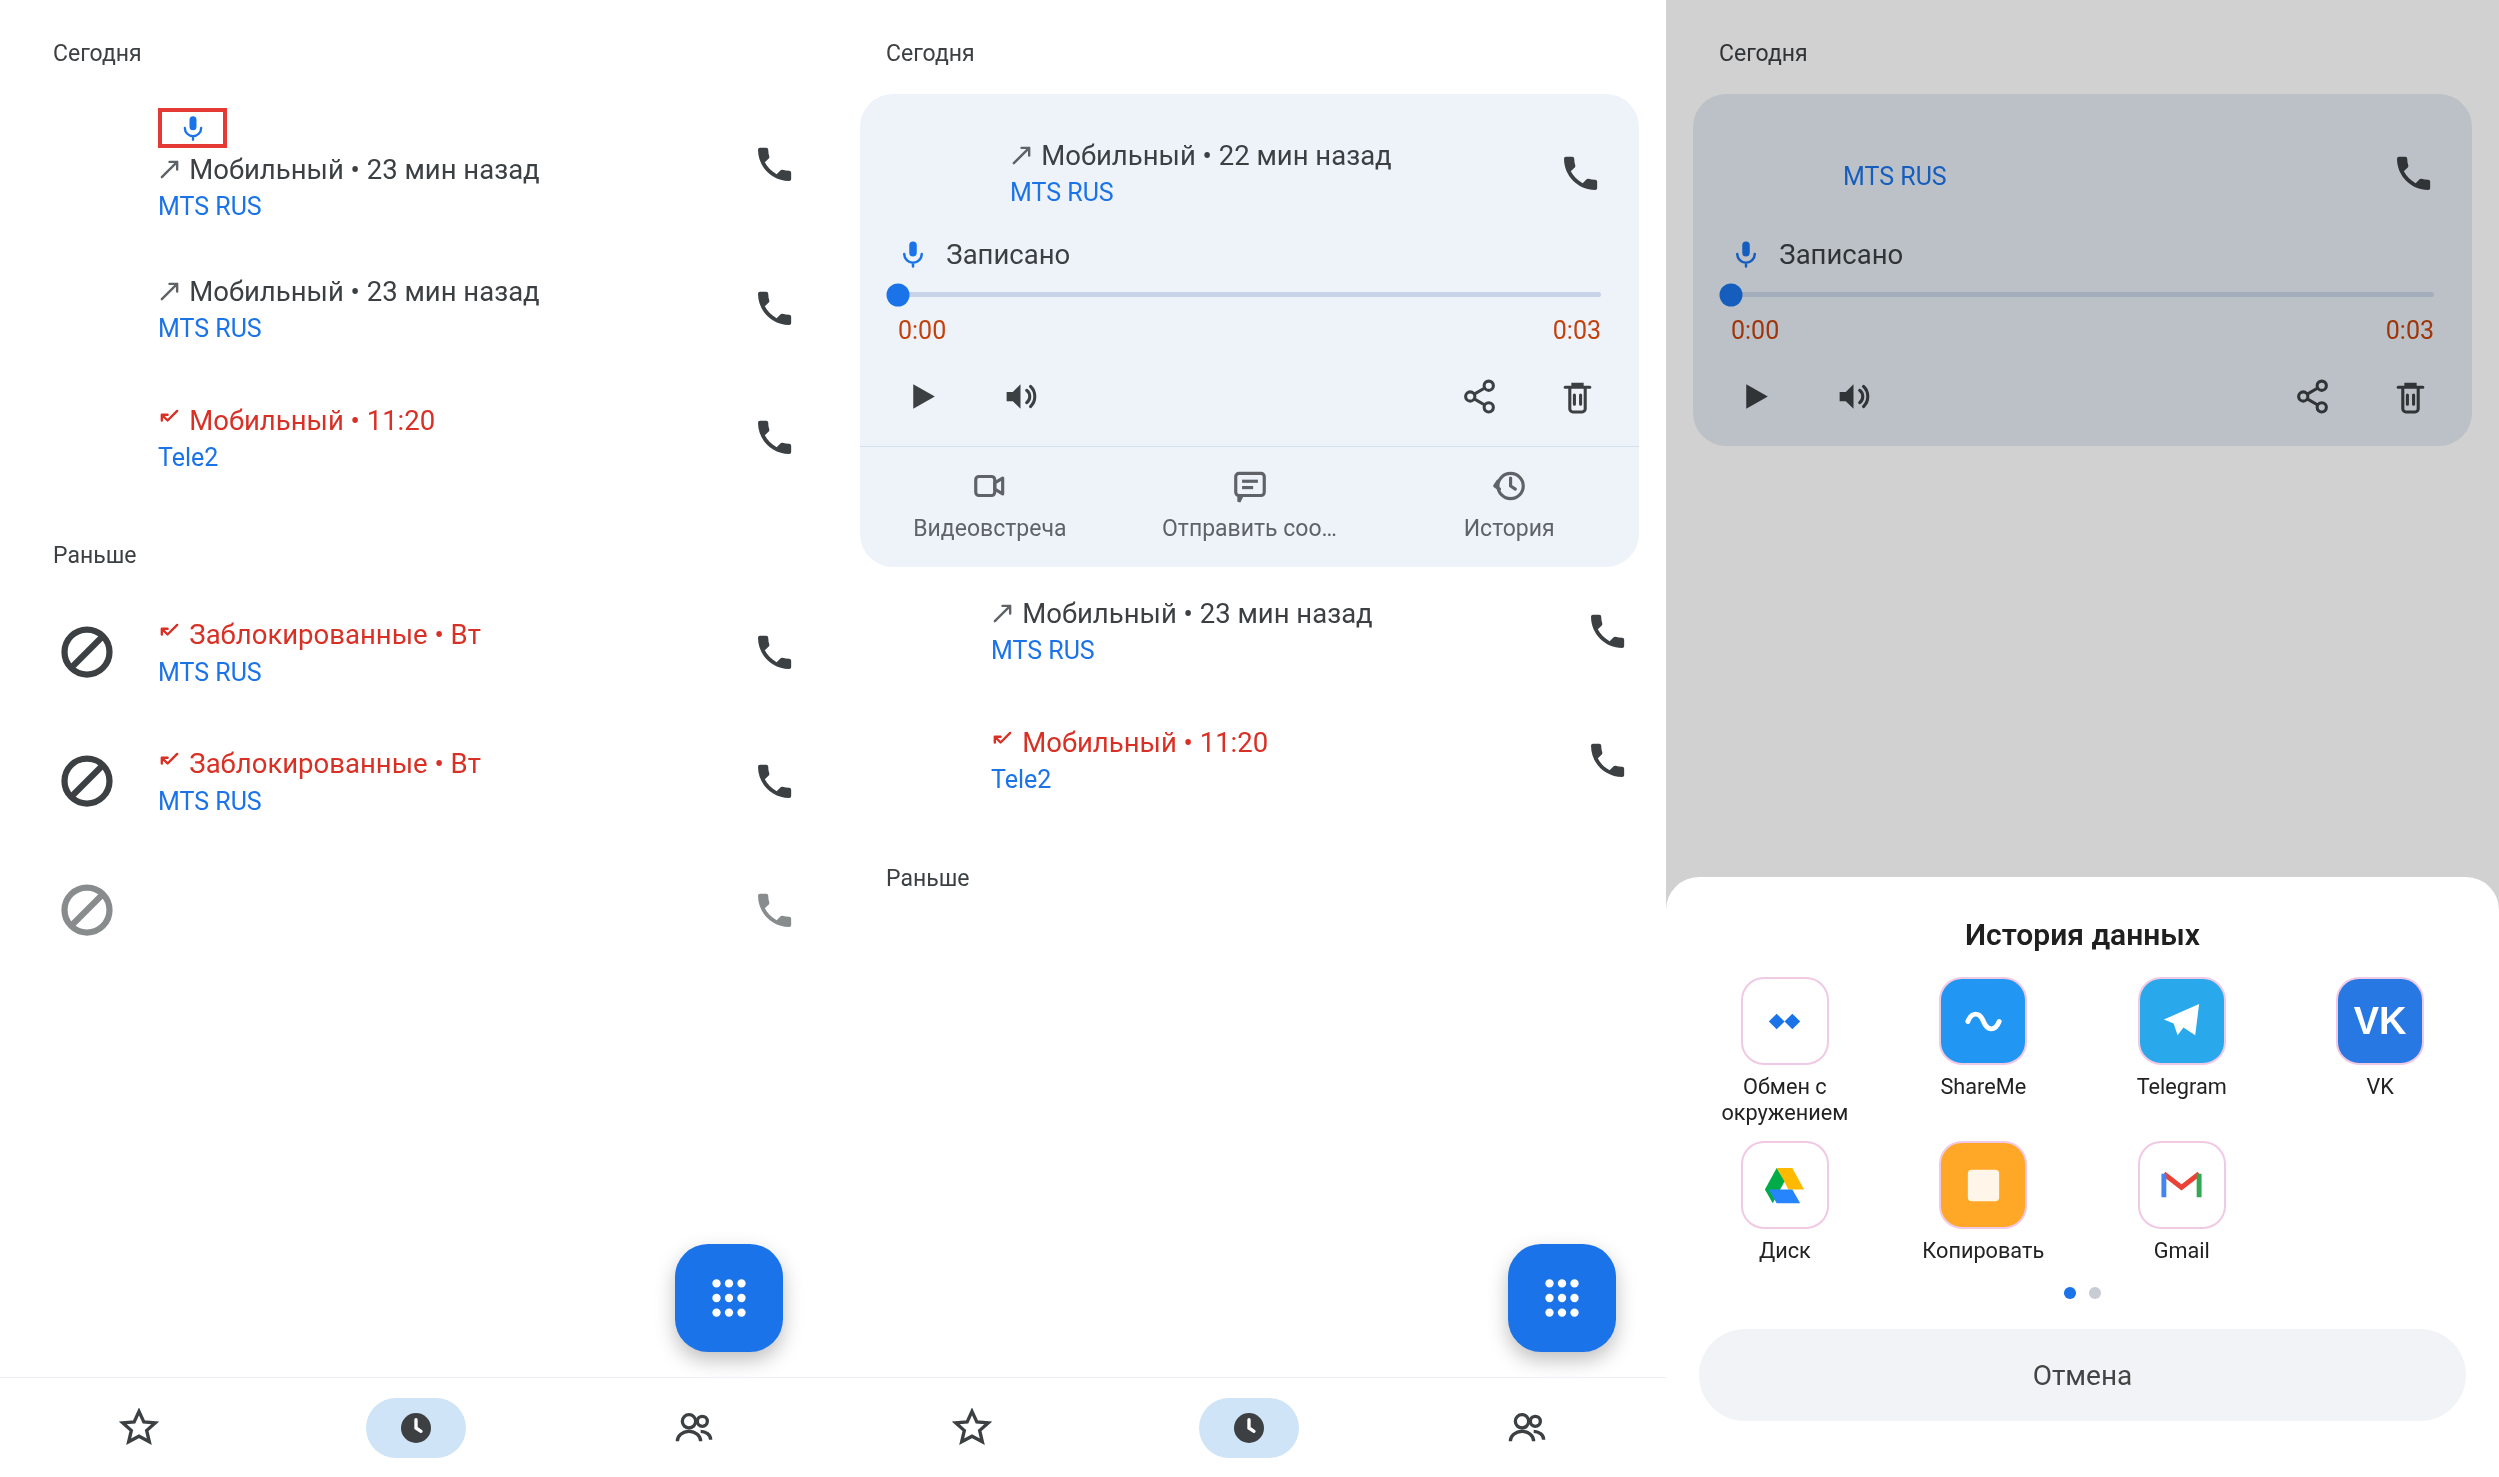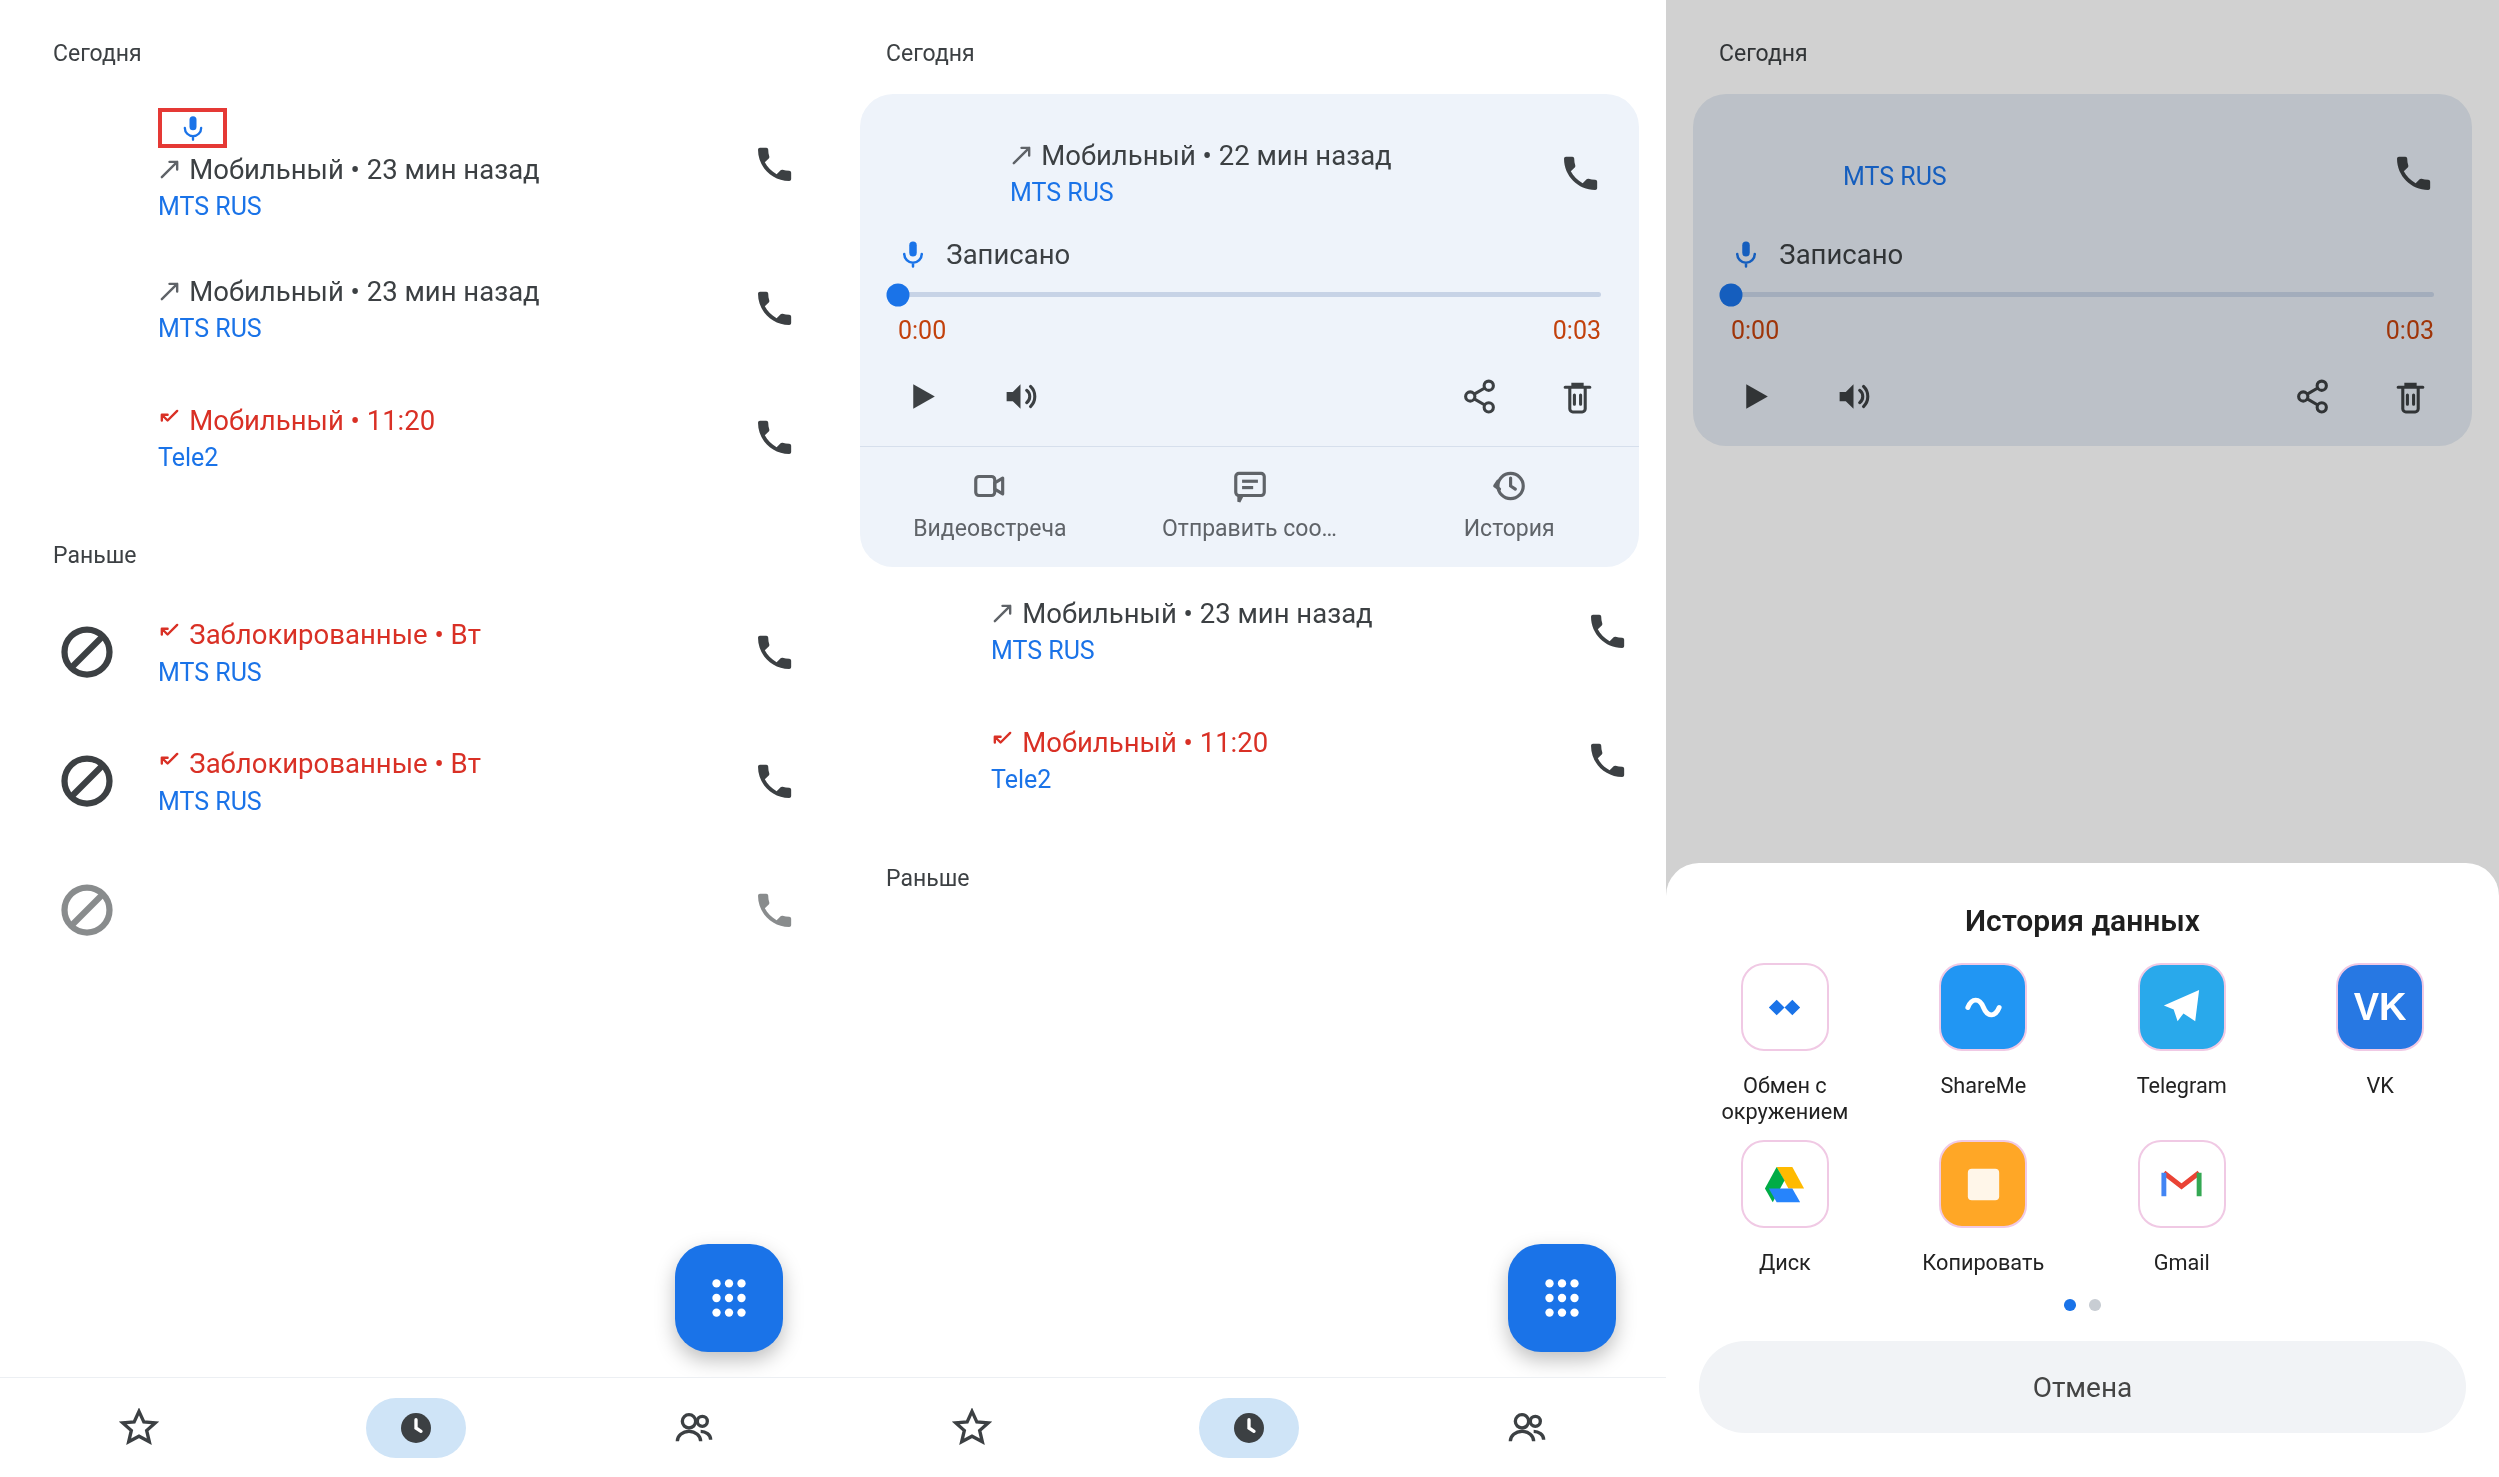--- a/index.html
+++ b/index.html
@@ -37,27 +37,27 @@
 
 .fab { position: absolute; right: 50px; bottom: 125px; width: 108px; height: 108px; border-radius: 33px; background: #1a73e8; display: flex; align-items: center; justify-content: center; box-shadow: 0 8.3px 20px rgba(0,0,0,0.25); }
 
 .bottom-nav { position: absolute; bottom: 0; left: 0; right: 0; height: 100px; display: flex; align-items: center; justify-content: space-around; background: #fff; border-top: 1.7px solid #eceff3; }
 .nav-item { width: 100px; height: 60px; display: flex; align-items: center; justify-content: center; border-radius: 30px; }
 .nav-item.active { background: #cfe4f7; }
 
 .sheet { position: absolute; left: 0; right: 0; bottom: 0; background: #fff; border-radius: 33px 33px 0 0; padding: 40px 23px 40px 23px; }
 .sheet-title { text-align: center; font-size: 30px; font-weight: 600; color: #1f1f1f; margin-bottom: 25px; }
 .grid { display: grid; grid-template-columns: repeat(4, 1fr); gap: 15px 6.7px; }
-.app { display: flex; flex-direction: column; align-items: center; text-align: center; gap: 22px; }
+.app { display: flex; flex-direction: column; align-items: center; text-align: center; gap: 9px; }
 .app-icn { width: 88px; height: 88px; border-radius: 23px; display: flex; align-items: center; justify-content: center; font-weight: 700; font-size: 37px; color: #fff; border: 2.5px solid #f0c9e4; }
 .app-lbl { font-size: 21.7px; line-height: 1.2; color: #222; max-height: 53px; overflow: hidden; }
 .dots { display: flex; justify-content: center; gap: 13.3px; margin: 23px 0 30px 0; }
 .dot { width: 11.7px; height: 11.7px; border-radius: 50%; background: #c8cdd3; }
 .dot.active { background: #1a73e8; }
-.cancel { margin: 4px 10px; height: 92px; border-radius: 46px; background: #f1f3f6; display: flex; align-items: center; justify-content: center; font-size: 28px; color: #444; }
+.cancel { margin: 16px 10px; height: 92px; border-radius: 46px; background: #f1f3f6; display: flex; align-items: center; justify-content: center; font-size: 28px; color: #444; }
 
 svg { display: block; }
 </style>
 </head>
 <body>
 
 <svg width="0" height="0" style="position:absolute">
   <defs>
     <g id="i-phone">
         <path d="M6.6 10.8c1.4 2.8 3.8 5.2 6.6 6.6l2.2-2.2c.3-.3.7-.4 1.1-.3 1.2.4 2.4.6 3.7.6.6 0 1.1.5 1.1 1.1v3.5c0 .6-.5 1.1-1.1 1.1C10.6 21.2 2.8 13.4 2.8 3.8c0-.6.5-1.1 1.1-1.1h3.5c.6 0 1.1.5 1.1 1.1 0 1.3.2 2.5.6 3.7.1.4 0 .8-.3 1.1l-2.2 2.2Z" fill="#3c4043"></path>

